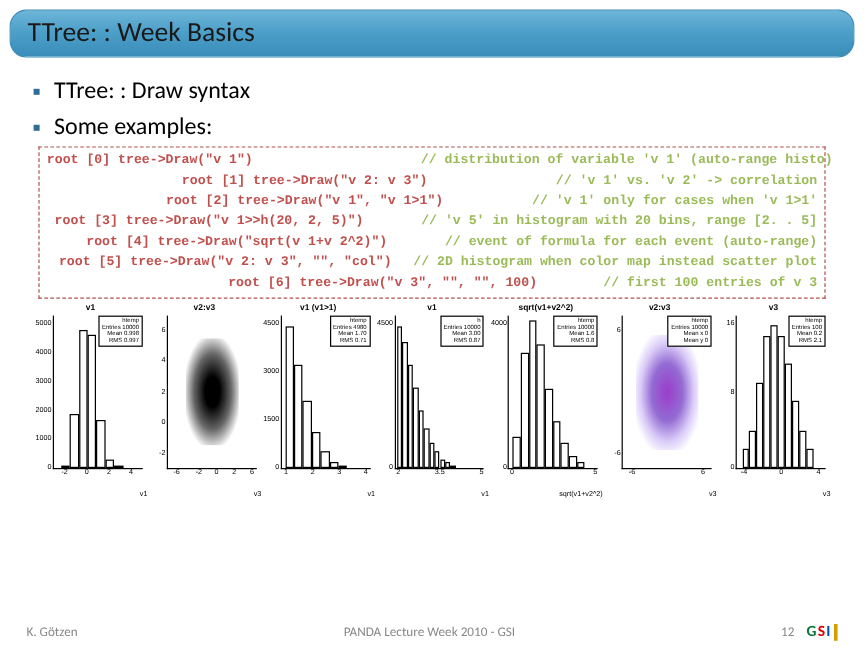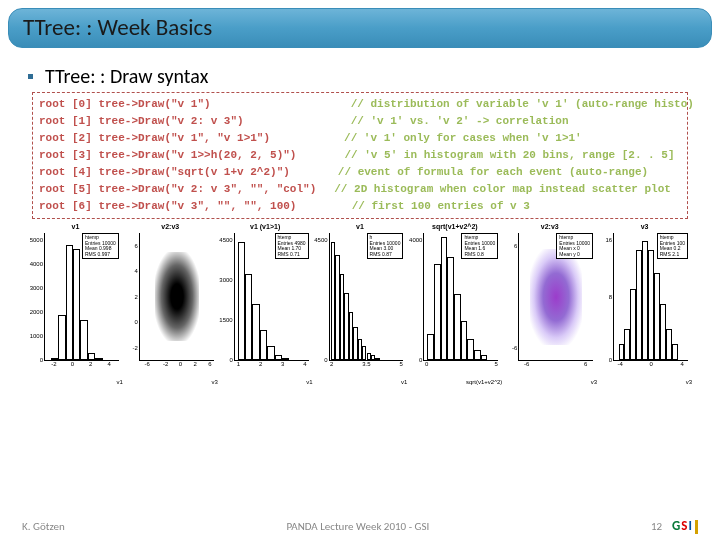--- a/index.html
+++ b/index.html
@@ -17,21 +17,21 @@
   .title-bar {
     margin: 0 8px;
     background: linear-gradient(to bottom, #6db4d8 0%, #4a9ec8 50%, #3a8db8 100%);
     border-radius: 14px;
     border: 1px solid #3a8db8;
     padding: 4px 14px 6px 14px;
     color: #1a1a1a;
     font-size: 23px;
     font-weight: 400;
   }
-  .content { padding: 10px 22px 0 22px; }
+  .content { padding: 10px 22px 0 22px; text-align: right; }
   .bullet-row { display: flex; align-items: flex-start; margin: 6px 0 2px 0; }
   .bullet-dot {
     width: 5px; height: 5px; background: #2f6d95; border-radius: 0;
     margin: 10px 12px 0 6px; flex-shrink: 0;
   }
   .bullet-text { font-size: 20px; color: #000; }
   .syntax-line {
     font-family: "Courier New", monospace;
     color: #c0504d;
     font-size: 14.5px;
@@ -98,20 +98,24 @@
 <div class="header">
   <div class="title-bar">TTree: : Week Basics</div>
 </div>
 
 <div class="content">
   <div class="bullet-row">
     <div class="bullet-dot"></div>
     <div class="bullet-text">TTree: : Draw syntax</div>
   </div>
 
+  <div class="bullet-row">
+    <div class="bullet-dot"></div>
+    <div class="bullet-text">Some examples:</div>
+  </div>
 
   <div class="code-block">
     <div class="code-line"><span class="cmd">root [0] tree-&gt;Draw("v 1")</span><span style="display:inline-block;width:140px"></span><span class="cmt">// distribution of variable 'v 1' (auto-range histo)</span></div>
     <div class="code-line"><span class="cmd">root [1] tree-&gt;Draw("v 2: v 3")</span><span style="display:inline-block;width:107px"></span><span class="cmt">// 'v 1' vs. 'v 2' -&gt; correlation</span></div>
     <div class="code-line"><span class="cmd">root [2] tree-&gt;Draw("v 1", "v 1&gt;1")</span><span style="display:inline-block;width:74px"></span><span class="cmt">// 'v 1' only for cases when 'v 1&gt;1'</span></div>
     <div class="code-line"><span class="cmd">root [3] tree-&gt;Draw("v 1&gt;&gt;h(20, 2, 5)")</span><span style="display:inline-block;width:48px"></span><span class="cmt">// 'v 5' in histogram with 20 bins, range [2. . 5]</span></div>
     <div class="code-line"><span class="cmd">root [4] tree-&gt;Draw("sqrt(v 1+v 2^2)")</span><span style="display:inline-block;width:48px"></span><span class="cmt">// event of formula for each event (auto-range)</span></div>
     <div class="code-line"><span class="cmd">root [5] tree-&gt;Draw("v 2: v 3", "", "col")</span><span style="display:inline-block;width:18px"></span><span class="cmt">// 2D histogram when color map instead scatter plot</span></div>
     <div class="code-line"><span class="cmd">root [6] tree-&gt;Draw("v 3", "", "", 100)</span><span style="display:inline-block;width:42px"></span><span class="cmt">  // first 100 entries of v 3</span></div>
   </div>

